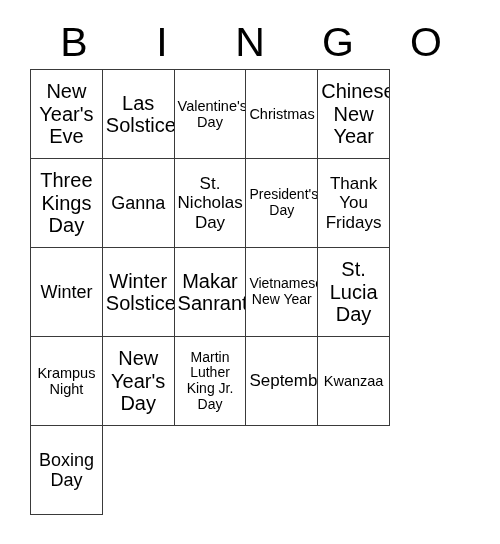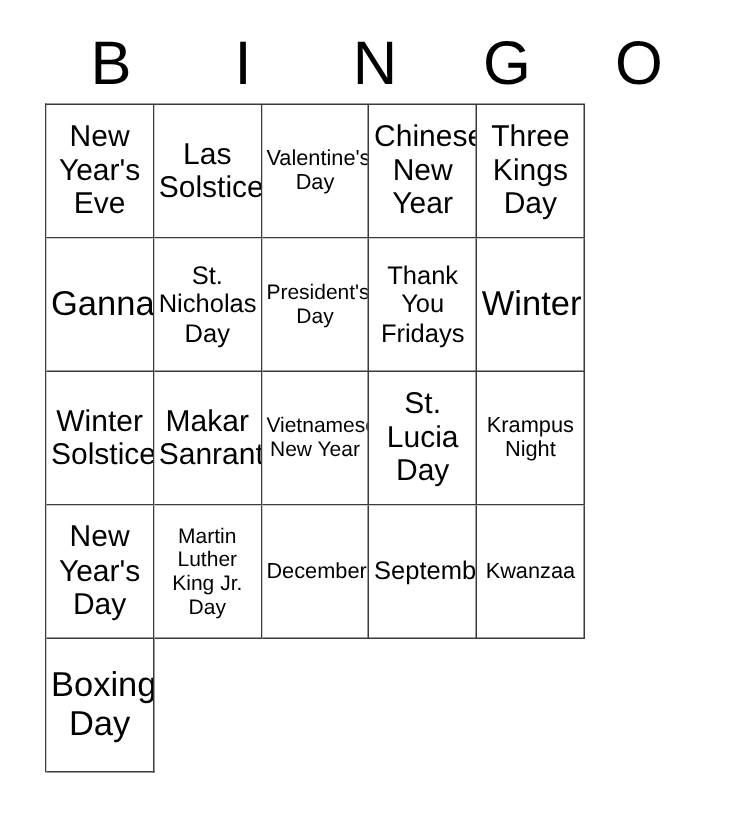--- a/index.html
+++ b/index.html
@@ -66,21 +66,21 @@
     background: #ffffff;
   }
   .cell-text {
     display: block;
     width: 100%;
     line-height: 1.12;
     color: #000000;
     font-family: "Liberation Sans", sans-serif;
     white-space: pre-line;
   }
-  .fs-xl  { font-size: 23px; }
+  .fs-xl  { font-size: 18px; }
   .fs-lg  { font-size: 20px; }
   .fs-md  { font-size: 17px; }
   .fs-sm  { font-size: 14.5px; }
   .fs-xs  { font-size: 14px; }
 </style>
 </head>
 <body>
 
 <div id="bingo-card">
 
@@ -98,20 +98,23 @@
 Year's
 Eve</span>
       </div>
       <div class="bingo-cell">
         <span class="cell-text fs-lg">Las
 Solstice</span>
       </div>
       <div class="bingo-cell">
         <span class="cell-text fs-sm">Valentine's
 Day</span>
+      </div>
+      <div class="bingo-cell">
+        <span class="cell-text fs-sm">Christmas</span>
       </div>
       <div class="bingo-cell">
         <span class="cell-text fs-lg">Chinese
 New
 Year</span>
       </div>
       <div class="bingo-cell">
         <span class="cell-text fs-lg">Three
 Kings
 Day</span>
@@ -162,23 +165,20 @@
 Year's
 Day</span>
       </div>
       <div class="bingo-cell">
         <span class="cell-text fs-xs">Martin
 Luther
 King Jr.
 Day</span>
       </div>
       <div class="bingo-cell">
-        <span class="cell-text fs-sm">December</span>
-      </div>
-      <div class="bingo-cell">
         <span class="cell-text fs-md">September</span>
       </div>
       <div class="bingo-cell">
         <span class="cell-text fs-sm">Kwanzaa</span>
       </div>
       <div class="bingo-cell">
         <span class="cell-text fs-xl">Boxing
 Day</span>
       </div>
     </div>

